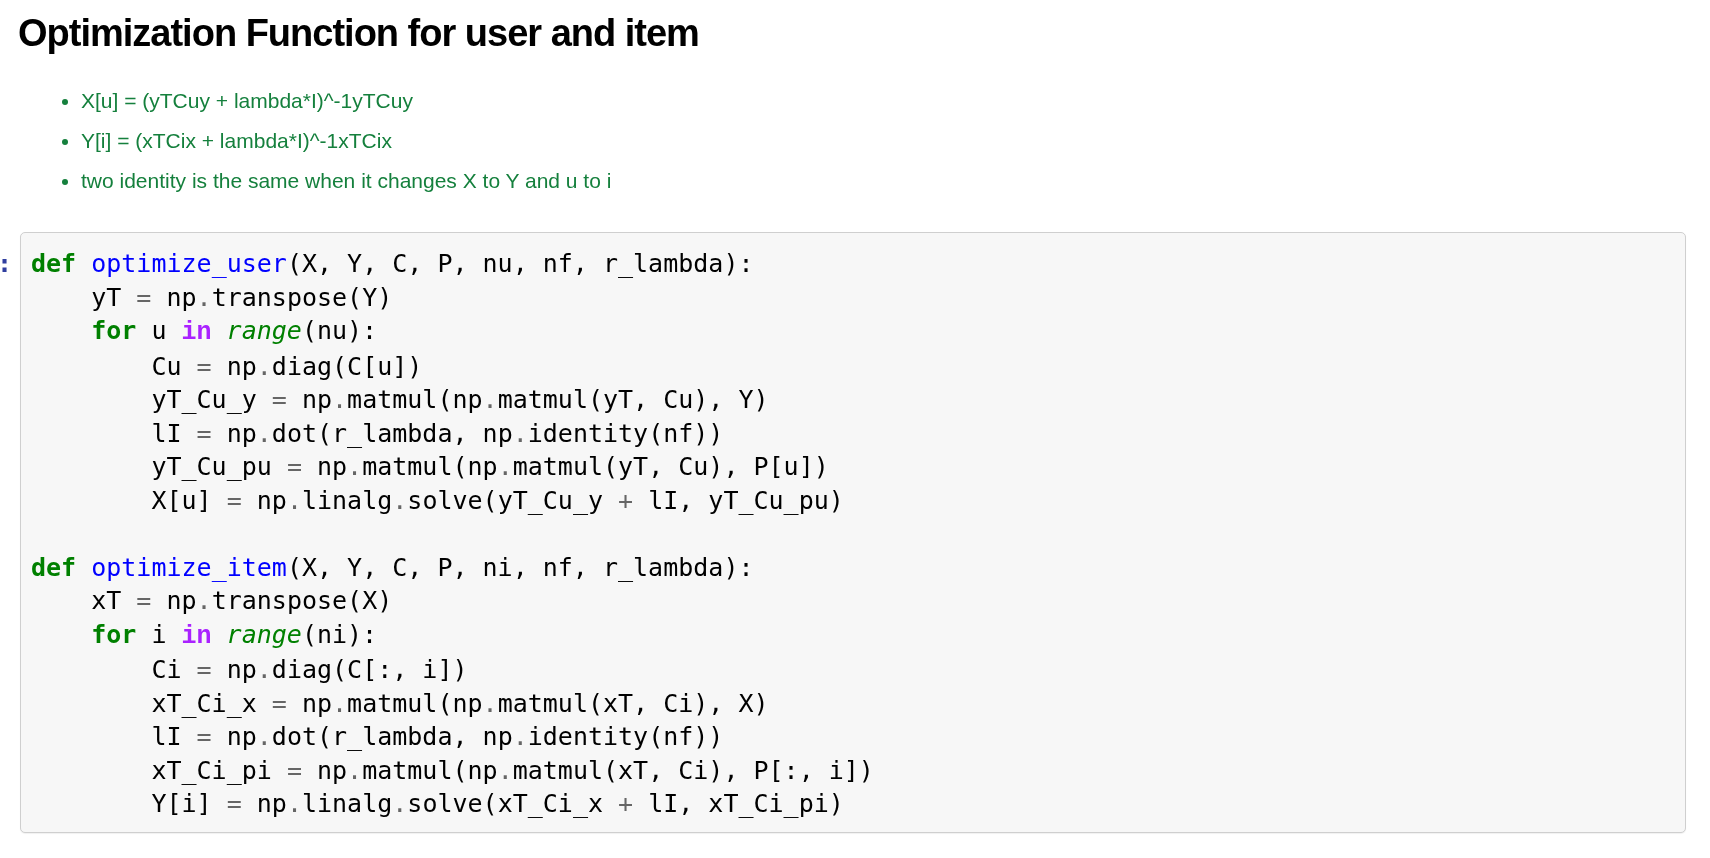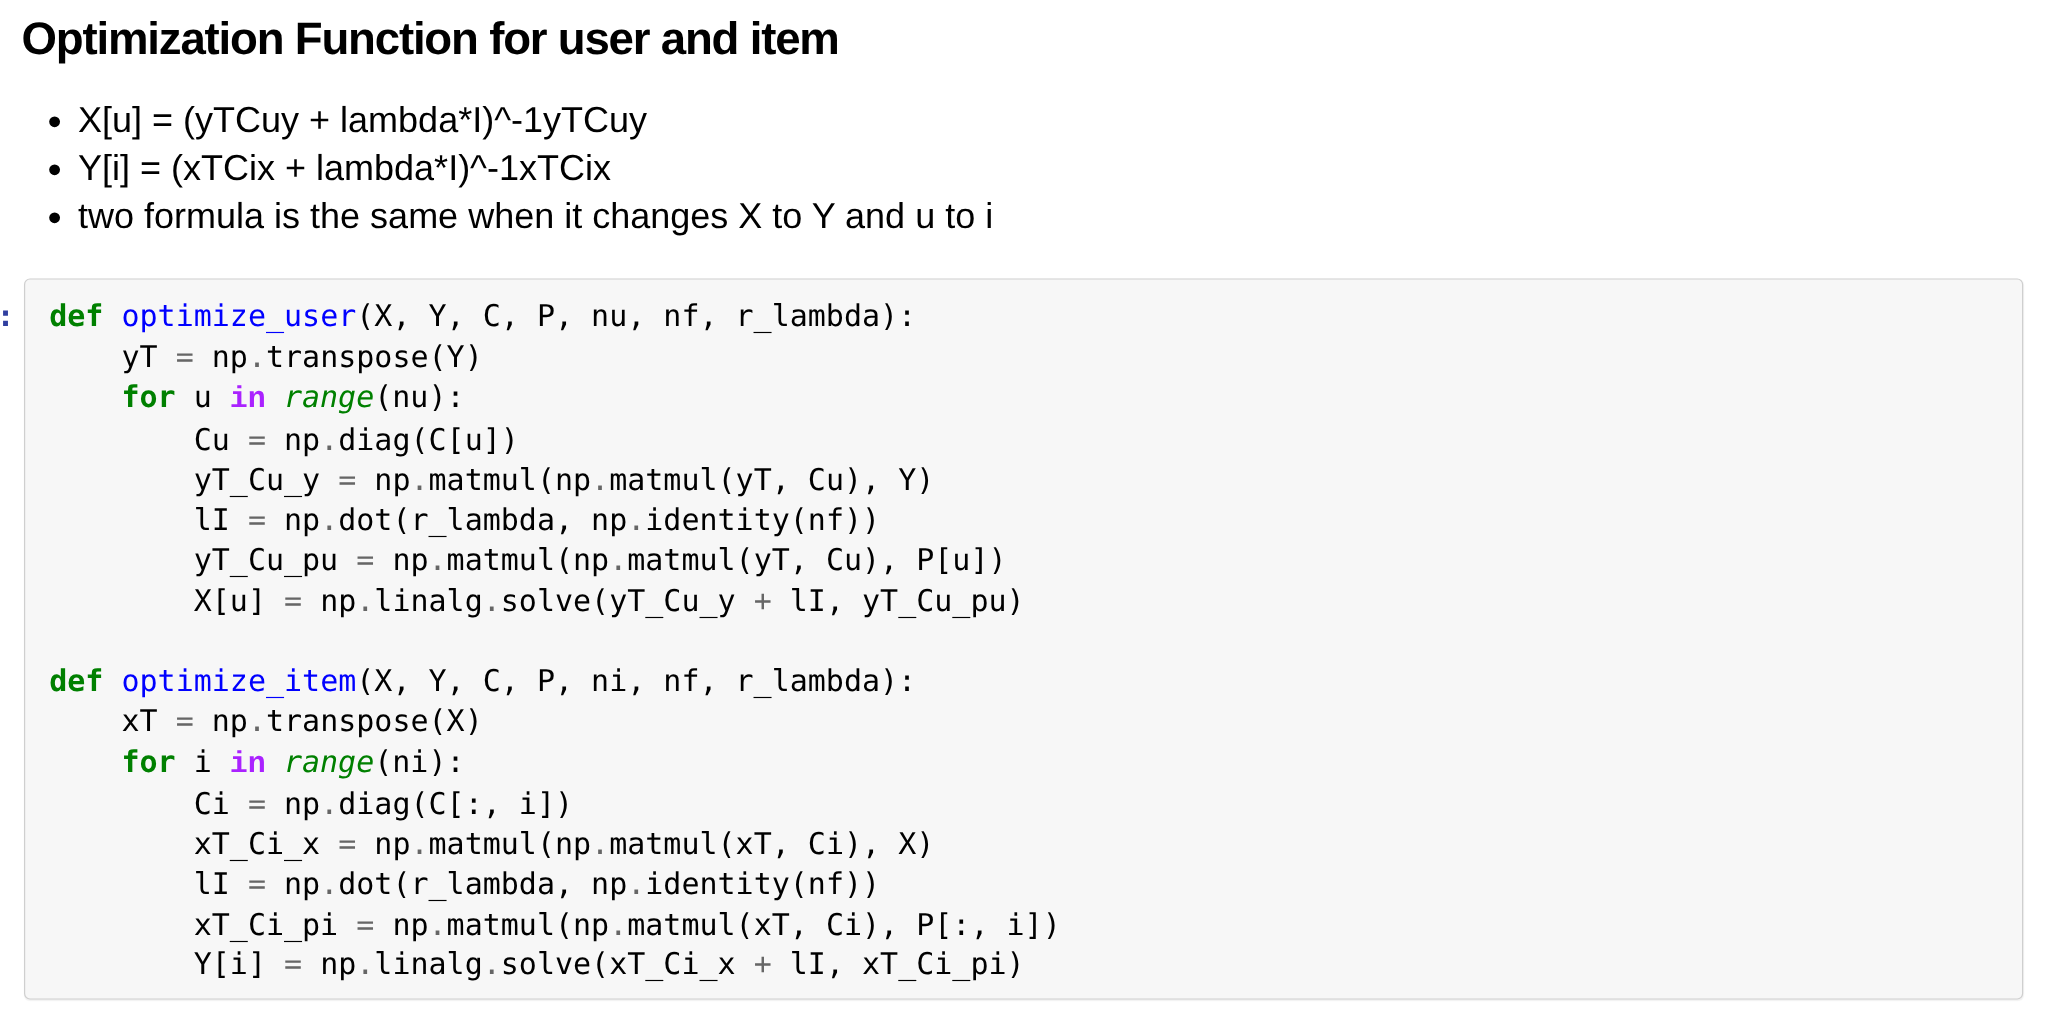--- a/index.html
+++ b/index.html
@@ -24,26 +24,26 @@
   }
   .md-heading {
     margin: 0;
     font-size: 38px;
     font-weight: bold;
     color: #000000;
     letter-spacing: -1px;
     font-family: "Liberation Sans", sans-serif;
   }
   .md-bullets {
-    margin: 0;
+    margin: 16px;
     margin-top: 26px;
     padding-left: 47px;
-    font-size: 30px;
+    font-size: 21px;
     line-height: 40px;
-    color: #000000;
+    color: #15803d;
   }
   .md-bullets li {
     list-style-type: disc;
   }
   
   .prompt-fragment {
     position: absolute;
     left: -3px;
     top: 247px;
     font-family: "DejaVu Sans Mono", monospace;
@@ -55,21 +55,21 @@
     position: absolute;
     left: 20px;
     top: 232px;
     width: 1666px;
     height: 601px;
     box-sizing: border-box;
     background: var(--cell-bg, #f7f7f7);
     border: 1px solid var(--cell-border, #cfcfcf);
     border-radius: 5px;
     box-shadow: 0 1px 1px rgba(0,0,0,0.06);
-    padding: 14px 20px;
+    padding: 14px 10px;
     overflow: hidden;
   }
   .code-pre {
     margin: 0;
     font-family: "DejaVu Sans Mono", monospace;
     font-size: 25px;
     line-height: 33.5px;
     color: var(--tok-text, #000000);
   }
   .code-line { white-space: pre; }
@@ -83,21 +83,21 @@
 </head>
 <body>
 
 <div class="page">
 
   <section class="md-cell">
     <h2 class="md-heading">Optimization Function for user and item</h2>
     <ul class="md-bullets">
       <li>X[u] = (yTCuy + lambda*I)^-1yTCuy</li>
       <li>Y[i] = (xTCix + lambda*I)^-1xTCix</li>
-      <li>two formula is the same when it changes X to Y and u to i</li>
+      <li>two identity is the same when it changes X to Y and u to i</li>
     </ul>
   </section>
 
   <span class="prompt-fragment" style="color: rgb(48, 63, 159);">:</span>
 
   <div class="code-box">
     <pre class="code-pre"><div class="code-line"><span class="tok-k">def</span><span class="tok-x"> </span><span class="tok-nf">optimize_user</span><span class="tok-x">(X, Y, C, P, nu, nf, r_lambda):</span></div><div class="code-line"><span class="tok-x">    yT </span><span class="tok-o">=</span><span class="tok-x"> np</span><span class="tok-o">.</span><span class="tok-x">transpose(Y)</span></div><div class="code-line"><span class="tok-x">    </span><span class="tok-k">for</span><span class="tok-x"> u </span><span class="tok-ow">in</span><span class="tok-x"> </span><span class="tok-nb">range</span><span class="tok-x">(nu):</span></div><div class="code-line"><span class="tok-x">        Cu </span><span class="tok-o">=</span><span class="tok-x"> np</span><span class="tok-o">.</span><span class="tok-x">diag(C[u])</span></div><div class="code-line"><span class="tok-x">        yT_Cu_y </span><span class="tok-o">=</span><span class="tok-x"> np</span><span class="tok-o">.</span><span class="tok-x">matmul(np</span><span class="tok-o">.</span><span class="tok-x">matmul(yT, Cu), Y)</span></div><div class="code-line"><span class="tok-x">        lI </span><span class="tok-o">=</span><span class="tok-x"> np</span><span class="tok-o">.</span><span class="tok-x">dot(r_lambda, np</span><span class="tok-o">.</span><span class="tok-x">identity(nf))</span></div><div class="code-line"><span class="tok-x">        yT_Cu_pu </span><span class="tok-o">=</span><span class="tok-x"> np</span><span class="tok-o">.</span><span class="tok-x">matmul(np</span><span class="tok-o">.</span><span class="tok-x">matmul(yT, Cu), P[u])</span></div><div class="code-line"><span class="tok-x">        X[u] </span><span class="tok-o">=</span><span class="tok-x"> np</span><span class="tok-o">.</span><span class="tok-x">linalg</span><span class="tok-o">.</span><span class="tok-x">solve(yT_Cu_y </span><span class="tok-o">+</span><span class="tok-x"> lI, yT_Cu_pu)</span></div><div class="code-line"><span class="tok-x"> </span></div><div class="code-line"><span class="tok-k">def</span><span class="tok-x"> </span><span class="tok-nf">optimize_item</span><span class="tok-x">(X, Y, C, P, ni, nf, r_lambda):</span></div><div class="code-line"><span class="tok-x">    xT </span><span class="tok-o">=</span><span class="tok-x"> np</span><span class="tok-o">.</span><span class="tok-x">transpose(X)</span></div><div class="code-line"><span class="tok-x">    </span><span class="tok-k">for</span><span class="tok-x"> i </span><span class="tok-ow">in</span><span class="tok-x"> </span><span class="tok-nb">range</span><span class="tok-x">(ni):</span></div><div class="code-line"><span class="tok-x">        Ci </span><span class="tok-o">=</span><span class="tok-x"> np</span><span class="tok-o">.</span><span class="tok-x">diag(C[:, i])</span></div><div class="code-line"><span class="tok-x">        xT_Ci_x </span><span class="tok-o">=</span><span class="tok-x"> np</span><span class="tok-o">.</span><span class="tok-x">matmul(np</span><span class="tok-o">.</span><span class="tok-x">matmul(xT, Ci), X)</span></div><div class="code-line"><span class="tok-x">        lI </span><span class="tok-o">=</span><span class="tok-x"> np</span><span class="tok-o">.</span><span class="tok-x">dot(r_lambda, np</span><span class="tok-o">.</span><span class="tok-x">identity(nf))</span></div><div class="code-line"><span class="tok-x">        xT_Ci_pi </span><span class="tok-o">=</span><span class="tok-x"> np</span><span class="tok-o">.</span><span class="tok-x">matmul(np</span><span class="tok-o">.</span><span class="tok-x">matmul(xT, Ci), P[:, i])</span></div><div class="code-line"><span class="tok-x">        Y[i] </span><span class="tok-o">=</span><span class="tok-x"> np</span><span class="tok-o">.</span><span class="tok-x">linalg</span><span class="tok-o">.</span><span class="tok-x">solve(xT_Ci_x </span><span class="tok-o">+</span><span class="tok-x"> lI, xT_Ci_pi)</span></div></pre>
   </div>
 
 </div>

